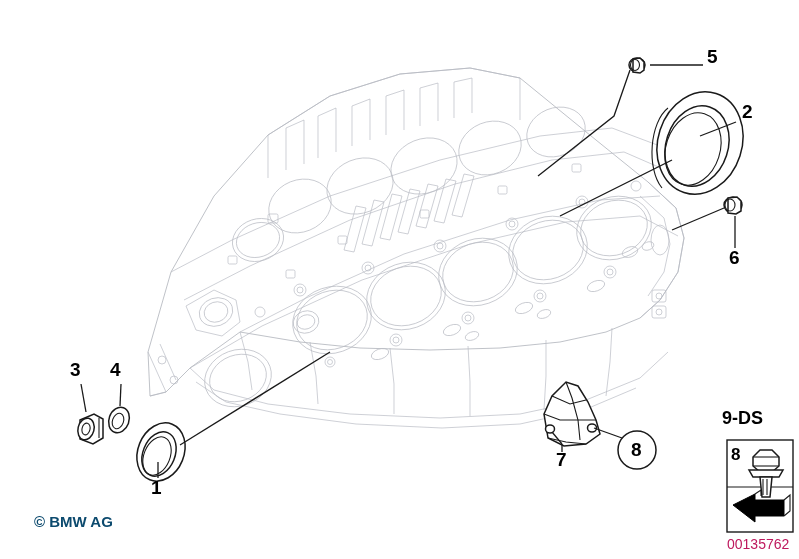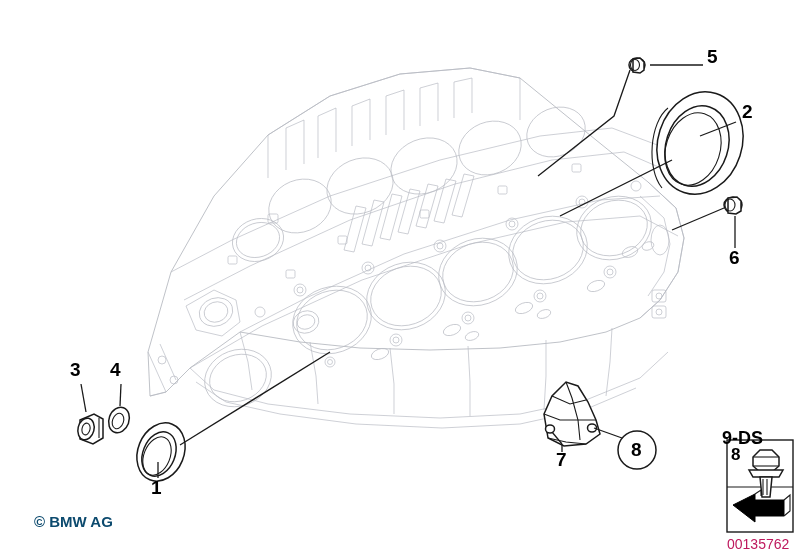--- a/index.html
+++ b/index.html
@@ -39,21 +39,21 @@
     font-family: "Liberation Sans", sans-serif;
     font-weight: bold;
     font-size: 15px;
     letter-spacing: 0px;
     color: #0c4a6e;
     white-space: nowrap;
   }
   .legend-title {
     position: absolute;
     left: 722px;
-    top: 428px;
+    top: 408px;
     font-family: "Liberation Sans", sans-serif;
     font-weight: bold;
     font-size: 18px;
     color: #000000;
     white-space: nowrap;
   }
   .legend-partno {
     position: absolute;
     left: 727px;
     top: 536px;

